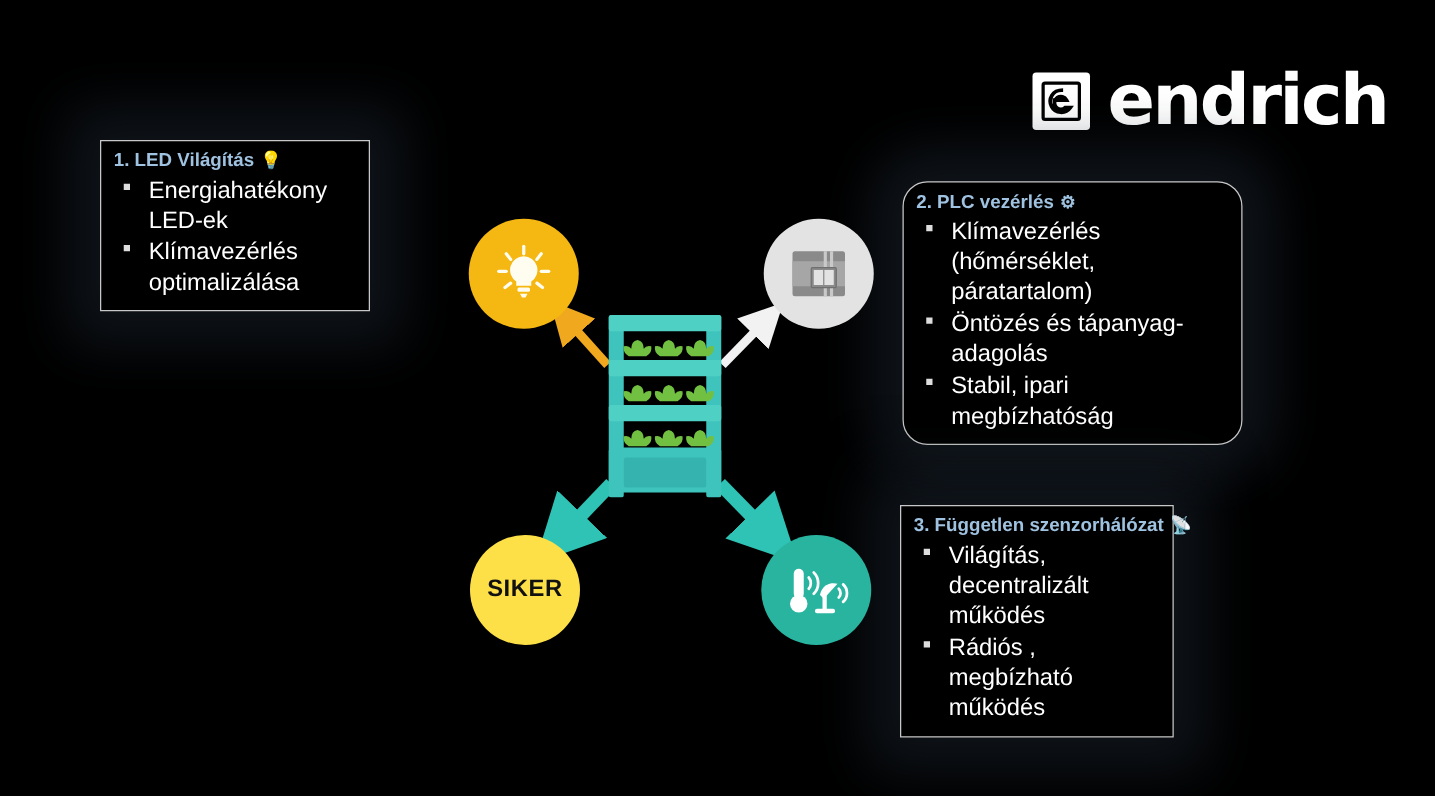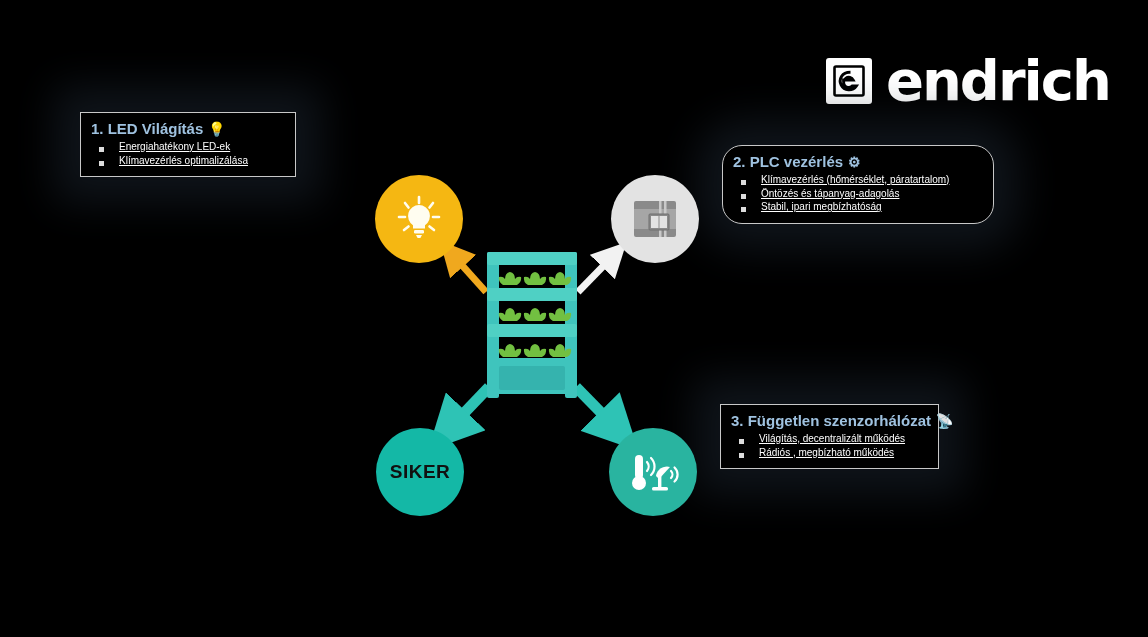--- a/index.html
+++ b/index.html
@@ -76,25 +76,24 @@
     margin-left: 5px;
   }
   .bullets {
     list-style: none;
     margin: 0;
     padding: 0;
   }
   .bullets li {
     position: relative;
     color: #ffffff;
-    font-size: 10px;
+    font-size: 19px;
     line-height: 1.28;
     padding-left: 28px;
     margin: 1px 0;
-    text-decoration: underline;
   }
   .bullets li .marker {
     position: absolute;
     left: 8px;
     top: 6px;
     width: 5px;
     height: 5px;
     background: #dddddd;
   }
 
@@ -105,21 +104,21 @@
   
   .circle {
     position: absolute;
     border-radius: 50%;
     display: flex;
     align-items: center;
     justify-content: center;
   }
   #circle-led  { left: 375px; top: 175px; width: 88px; height: 88px; background: #f5b712; }
   #circle-plc  { left: 611px; top: 175px; width: 88px; height: 88px; background: #e3e3e3; }
-  #circle-siker{ left: 376px; top: 428px; width: 88px; height: 88px; background: #14b8a6; }
+  #circle-siker{ left: 376px; top: 428px; width: 88px; height: 88px; background: #fde047; }
   #circle-sens { left: 609px; top: 428px; width: 88px; height: 88px; background: #29b4a0; }
 
   #siker-label {
     color: #111111;
     font-size: 19px;
     font-weight: bold;
     letter-spacing: 0.5px;
   }
 
   

